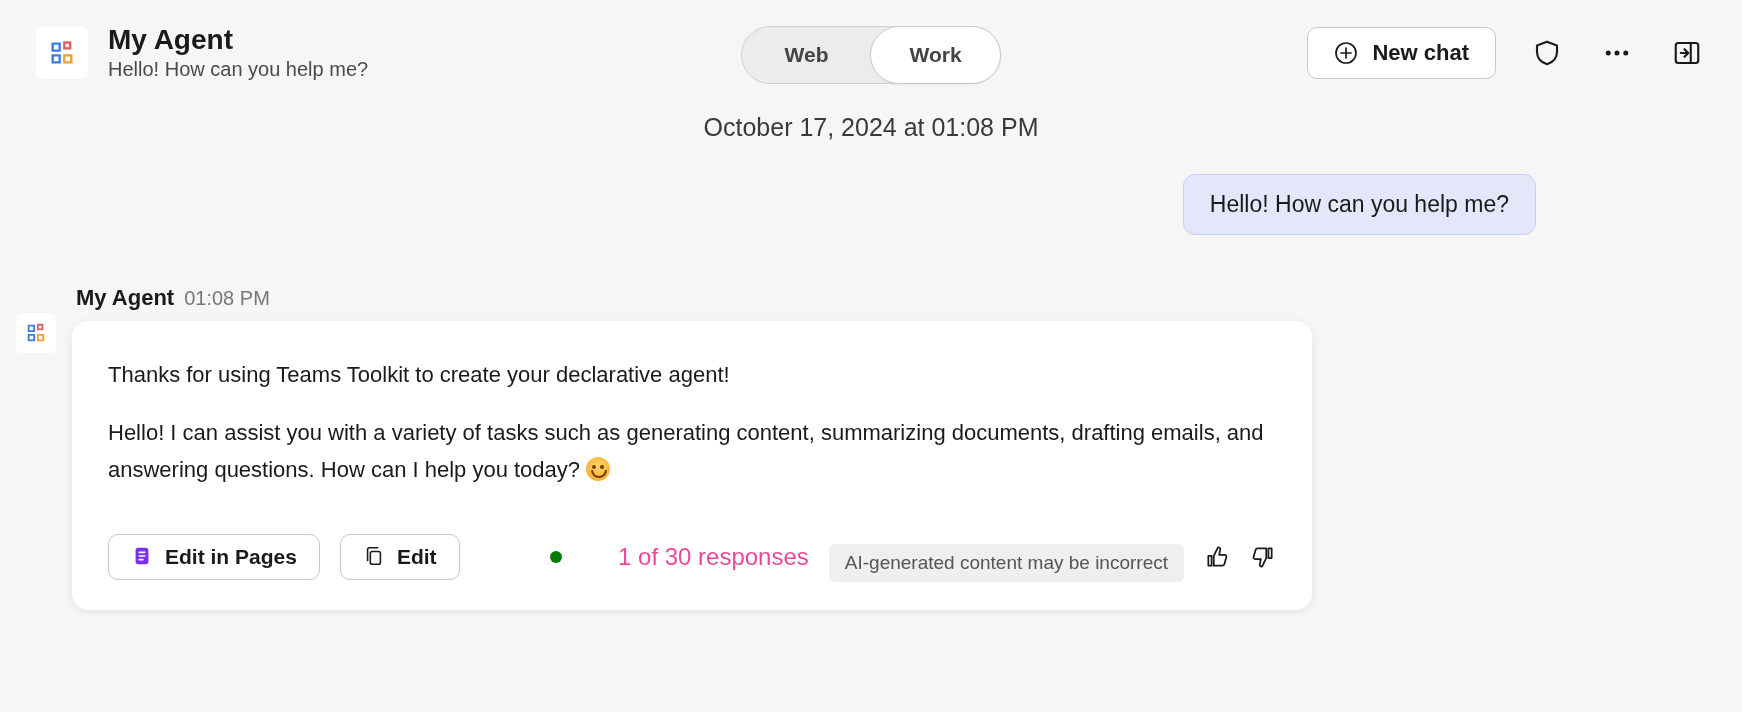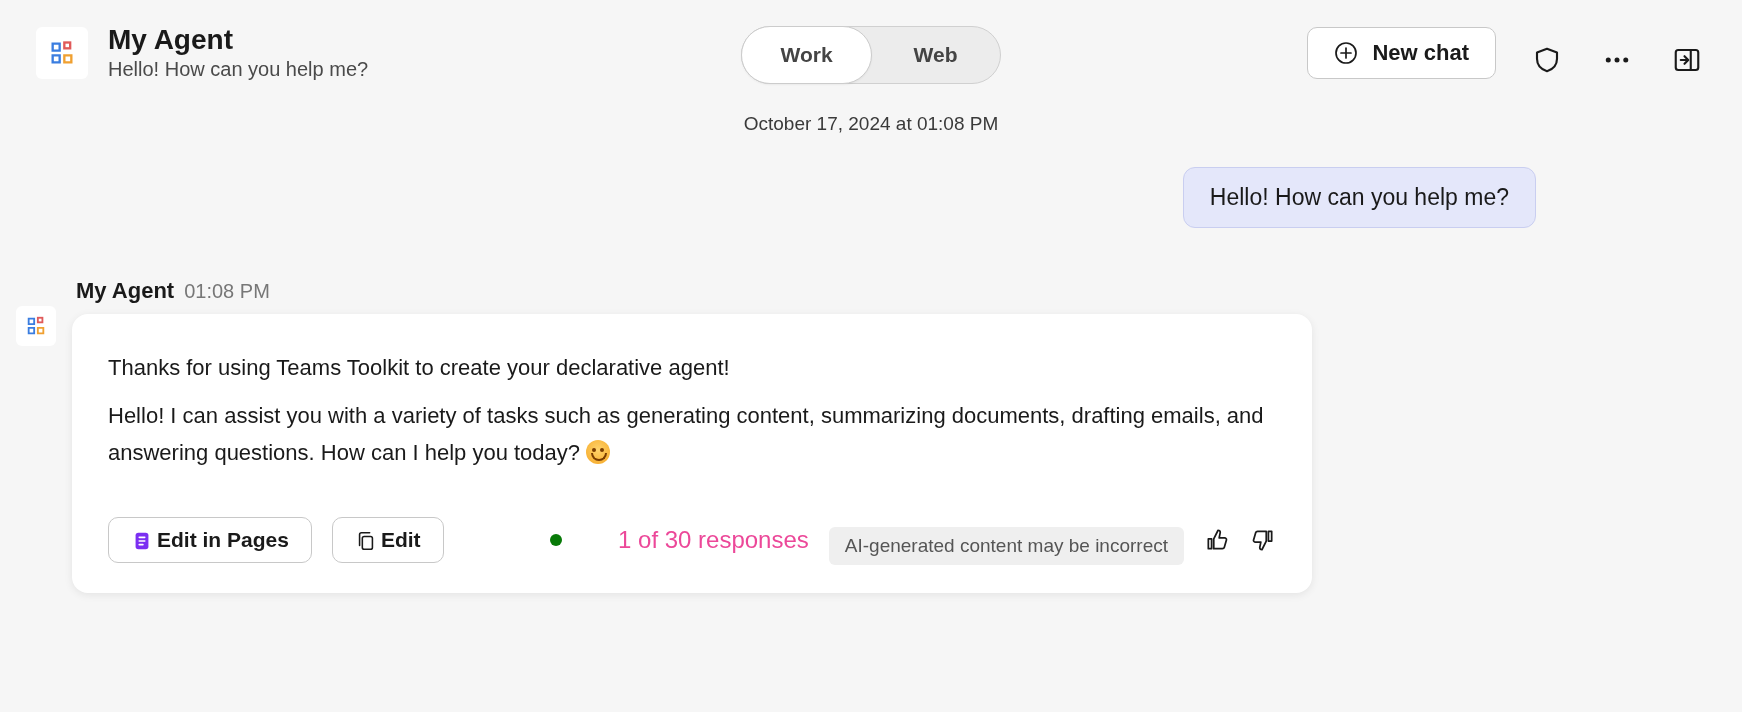--- a/index.html
+++ b/index.html
@@ -60,35 +60,35 @@
     .toggle-btn.active {
       background: #fff;
       border: 1px solid #ccc;
       box-shadow: 0 1px 2px rgba(0,0,0,0.05);
       margin: -1px;
       height: calc(100% + 2px);
     }
     .header-right {
       margin-left: auto;
       display: flex;
-      align-items: flex-end;
+      align-items: center;
       gap: 32px;
     }
     .new-chat-btn {
       display: inline-flex; align-items: center; gap: 14px;
       border: 1px solid #c8c8c8; border-radius: 10px;
       background: #fff;
       padding: 12px 26px;
       font-size: 22px; font-weight: 600;
       cursor: pointer;
     }
     .icon-btn { cursor: pointer; display: inline-flex; align-items: center; justify-content: center; width: 38px; height: 38px; }
     .timestamp-row {
       text-align: center;
-      font-size: 19px;
+      font-size: 25px;
       color: #3a3a3a;
       padding: 22px 0 32px 0;
     }
     .chat-area { padding: 0 36px 0 10px; }
     .user-row { display: flex; justify-content: flex-end; margin-bottom: 40px; padding-right: 170px; }
     .user-bubble {
       background: #e4e7fa;
       border: 1px solid #c9cef0;
       border-radius: 12px;
       padding: 16px 26px;
@@ -106,42 +106,42 @@
     .agent-col { flex: 0 1 1240px; }
     .agent-meta { display: flex; align-items: baseline; gap: 10px; padding-left: 4px; margin-bottom: 10px; }
     .agent-name { font-weight: 700; font-size: 22px; }
     .agent-time { font-size: 20px; color: #777; margin-top: 12px; }
     .agent-card {
       background: #fff;
       border-radius: 16px;
       box-shadow: 0 2px 8px rgba(0,0,0,0.08);
       padding: 36px 36px 28px 36px;
     }
-    .agent-text p { font-size: 22px; line-height: 1.65; margin-bottom: 12px; }
+    .agent-text p { font-size: 22px; line-height: 1.65; margin-bottom: 22px; }
     .agent-text p:last-child { margin-bottom: 12px; }
     .emoji {
       display: inline-block; width: 24px; height: 24px; vertical-align: -4px;
       border-radius: 50%;
       background: radial-gradient(circle at 50% 40%, #ffd36b, #f5a623);
       position: relative;
     }
     .emoji::before, .emoji::after { content: ''; position: absolute; }
     .emoji::before {
       width: 4px; height: 4px; background: #7a3d00; border-radius: 50%;
       left: 6px; top: 8px; box-shadow: 8px 0 0 #7a3d00;
     }
     .emoji::after {
       width: 12px; height: 6px; border: 2px solid #7a3d00; border-top: none;
       border-radius: 0 0 12px 12px; left: 5px; top: 13px;
     }
     .card-footer {
       display: flex; align-items: center; gap: 20px; margin-top: 44px;
     }
     .action-btn {
-      display: inline-flex; align-items: flex-end; gap: 4px;
+      display: inline-flex; align-items: flex-start; gap: 12px;
       border: 1px solid #c8c8c8; border-radius: 10px;
       background: #fff;
       padding: 10px 22px;
       font-size: 21px; font-weight: 600;
       cursor: pointer;
     }
     .spacer { flex: 1; }
     .status-dot { width: 12px; height: 12px; background: #087a08; border-radius: 50%; }
     .resp-count { font-size: 24px; color: #ec4899; margin-left: 36px; }
     .ai-disclaimer {
@@ -166,22 +166,22 @@
       </svg>
     </div>
     <div class="agent-title-block">
       <div class="agent-title">My Agent</div>
       <div class="agent-subtitle">Hello! How can you help me?</div>
     </div>
   </div>
 
   <div class="toggle-wrap">
     <div class="toggle">
+      <div class="toggle-btn">Web</div>
       <div class="toggle-btn active">Work</div>
-      <div class="toggle-btn">Web</div>
     </div>
   </div>
 
   <div class="header-right">
     <div class="new-chat-btn">
       <svg width="24" height="24" viewBox="0 0 24 24">
         <circle cx="12" cy="12" r="10" fill="none" stroke="#1a1a1a" stroke-width="1.7"></circle>
         <path d="M12 7v10M7 12h10" stroke="#1a1a1a" stroke-width="1.7" stroke-linecap="round"></path>
       </svg>
       <span>New chat</span>

